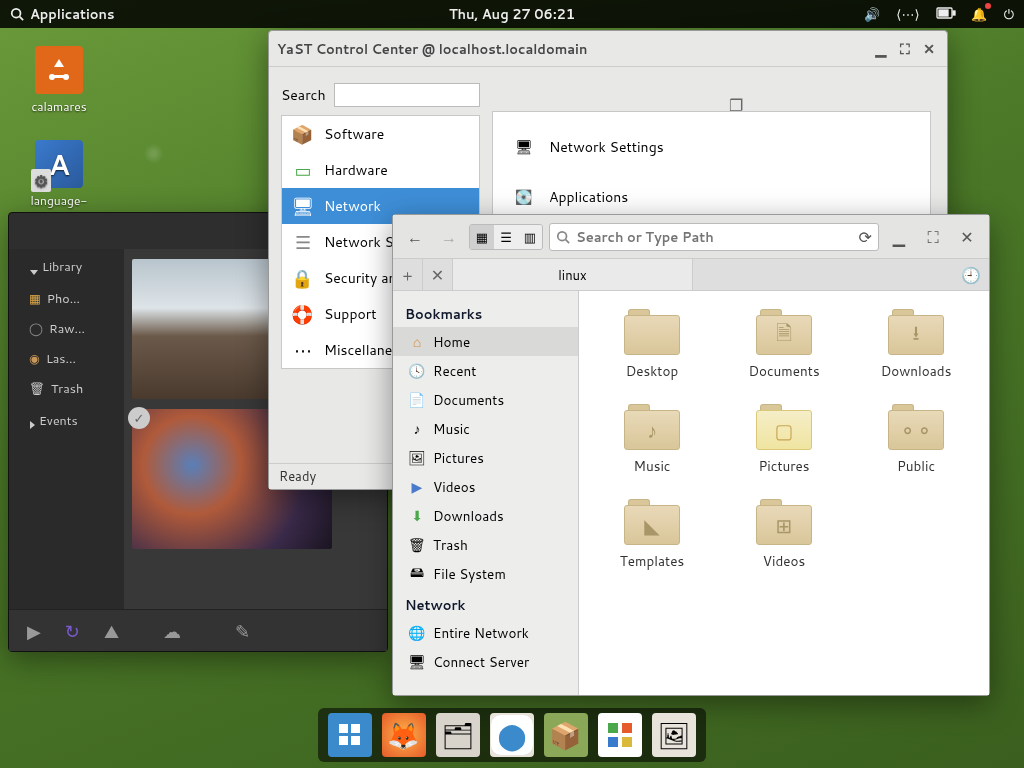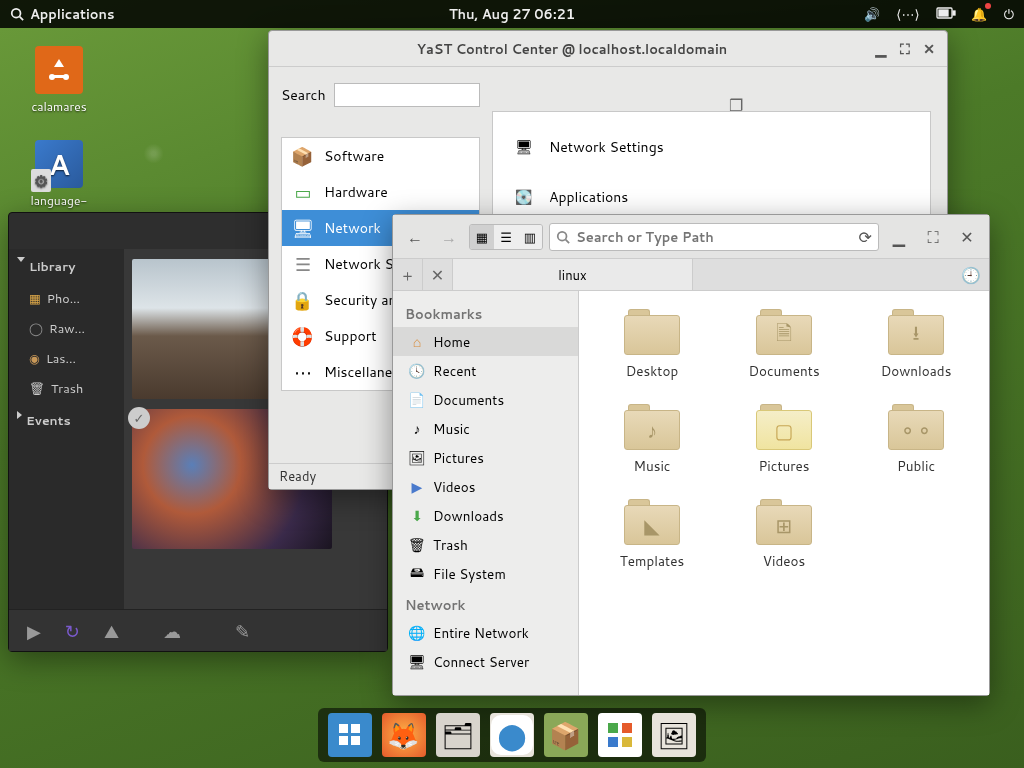--- a/index.html
+++ b/index.html
@@ -17,43 +17,43 @@
 .top-panel .center { position: absolute; left: 50%; transform: translateX(-50%); font-weight: 600; }
 .top-panel .tray { margin-left: auto; display: flex; gap: 16px; align-items: center; }
 .top-panel .tray span { cursor: pointer; }
 .search-icon-svg { width: 14px; height: 14px; }
 
 .desktop-icon { position: absolute; width: 90px; text-align: center; color: #fff; font-size: 12px; cursor: pointer; text-shadow: 0 1px 2px rgba(0,0,0,.7); }
 .desktop-icon .ic { width: 48px; height: 48px; margin: 0 auto 4px; border-radius: 4px; display: flex; align-items: center; justify-content: center; font-size: 28px; }
 
 .window { position: absolute; background: #e8e8e7; border: 1px solid #999; border-radius: 4px; box-shadow: 0 8px 30px rgba(0,0,0,.4); display: flex; flex-direction: column; }
 .titlebar { height: 36px; display: flex; align-items: center; padding: 0 8px; color: #444; font-weight: 600; font-size: 13px; border-bottom: 1px solid #ccc; }
-.titlebar .title { flex: 1; text-align: center; }
+.titlebar .title { flex: 1; }
 .titlebar .wbtn { width: 20px; height: 20px; display: inline-flex; align-items: center; justify-content: center; color: #555; cursor: pointer; margin-left: 4px; font-size: 14px; }
 
 .yast { top: 30px; left: 268px; width: 680px; height: 460px; z-index: 10; background:#e8e8e7; }
 .yast-body { flex: 1; display: flex; }
-.yast-left { width: 223px; padding: 16px 12px 8px; display:flex; flex-direction:column; gap:22px;}
+.yast-left { width: 223px; padding: 16px 12px 8px; display:flex; flex-direction:column; gap:0;}
 .yast-left .search-row { display: flex; align-items: center; gap: 8px; margin-bottom: 8px; }
 .yast-left input { flex: 1; border: 1px solid #bbb; background:#fff; height: 24px; padding: 0 4px; }
 .yast-cats { border:1px solid #c8c8c8; background:#fff; }
 .yast-cat { display: flex; align-items: center; gap: 10px; padding: 7px 10px; font-size: 14px; cursor: pointer; }
 .yast-cat.selected { background: #3e8ed7; color: #fff; }
 .yast-cat .cicon { width: 22px; height: 22px; display:inline-flex; align-items:center; justify-content:center; font-size:18px; }
 .yast-right { flex: 1; background:#fff; border:1px solid #c8c8c8; margin:44px 16px 16px 0; padding:10px 10px; }
 .yast-item { display: flex; align-items: center; gap: 12px; padding: 14px 8px; font-size: 14px; cursor:pointer;}
 .yast-item .iicon { width:26px; height:22px; display:inline-flex; align-items:center; justify-content:center; }
 .yast-status { position:absolute; bottom:0; left:0; right:0; height:26px; border-top:1px solid #ccc; padding:3px 10px; font-size:13px; color:#333; background:#e8e8e7;}
 .yast-copy-btn { position:absolute; top:62px; left:460px; width:18px; height:18px; color:#666; cursor:pointer; }
 
 .dark-win { top: 212px; left: 8px; width: 380px; height: 440px; background: #2e2e2e; border:1px solid #111; z-index:5; color:#ccc; }
 .dark-titlebar { height:36px; display:flex; align-items:center; justify-content:flex-end; padding:0 12px; font-size:13px; color:#ddd; font-weight:600;}
 .dark-body { flex:1; display:flex; }
 .dark-side { width:115px; background:#2a2a2a; font-size:12.5px; }
-.dark-side .sec { display:flex; align-items:flex-start; gap:4px; padding:8px 8px; font-weight:700; cursor:pointer;}
+.dark-side .sec { display:flex; align-items:flex-end; gap:4px; padding:8px 21px; font-weight:400; cursor:pointer;}
 .dark-side .item { display:flex; align-items:center; gap:6px; padding:6px 8px 6px 20px; cursor:pointer; overflow:hidden; white-space:nowrap; text-overflow:ellipsis;}
 .dark-content { flex:1; background:#383838; display:flex; flex-direction:column; gap:10px; padding:10px 8px; position:relative;}
 .thumb { width: 200px; height: 140px; border-radius:2px; }
 .thumb1 { background: linear-gradient(180deg, #b8c4cc 0%, #dde4e8 35%, #6b5a4a 55%, #4a3a2e 100%); }
 .thumb2 { background: radial-gradient(circle at 30% 40%, #5a7fb8 0%, #b05a3a 30%, #3a2a4a 70%, #1a1420 100%); }
 .check-badge { position:absolute; top:158px; left:4px; width:22px; height:22px; border-radius:50%; background:#ccc; color:#666; display:flex; align-items:center; justify-content:center; font-size:13px;}
 .dark-toolbar { height:42px; background:#333; border-top:1px solid #222; display:flex; align-items:center; gap:24px; padding:0 18px; color:#999; font-size:18px;}
 
 .fm { top: 214px; left: 392px; width: 598px; height: 482px; z-index: 30; background:#f5f5f4; }
 .fm-header { height:44px; background:#e4e4e3; border-bottom:1px solid #ccc; display:flex; align-items:center; padding:0 8px; gap:6px;}
@@ -62,21 +62,21 @@
 .fm-header .view-toggle span { width:24px; height:24px; display:inline-flex; align-items:center; justify-content:center; cursor:pointer; background:#eee; font-size:13px;}
 .fm-header .view-toggle span.active { background:#d0d0d0; }
 .fm-search { flex:1; display:flex; align-items:center; background:#fff; border:1px solid #bbb; border-radius:3px; height:28px; padding:0 6px; gap:6px; color:#888;}
 .fm-search input { flex:1; border:none; outline:none; font-size:13px; color:#333;font-weight:bold;}
 .fm-tabs { height:32px; background:#dedede; border-bottom:1px solid #ccc; display:flex; align-items:stretch;}
 .fm-tab-add, .fm-tab-close { width:30px; display:flex; align-items:center; justify-content:center; color:#666; cursor:pointer; border-right:1px solid #ccc;}
 .fm-tab { flex:1; display:flex; align-items:center; justify-content:center; font-size:13px; background:#eaeaea; border-right:1px solid #ccc; max-width:240px;}
 .fm-tab-hist { width:36px; display:flex; align-items:center; justify-content:center; color:#888; cursor:pointer;}
 .fm-body { flex:1; display:flex; overflow:hidden;}
 .fm-side { width:186px; background:#ededec; border-right:1px solid #ccc; padding:6px 0; overflow:auto;}
-.fm-side .hdr { font-weight:700; font-size:13px; padding:8px 12px 4px; color:#737373;}
+.fm-side .hdr { font-weight:700; font-size:13px; padding:8px 12px 4px; color:#0f172a;}
 .fm-side .item { display:flex; align-items:center; gap:8px; padding:5px 12px 5px 16px; font-size:13.5px; cursor:pointer;}
 .fm-side .item.selected { background:#d9d9d8; }
 .fm-side .iicon { width:16px; height:16px; display:inline-flex; align-items:center; justify-content:center; font-size:14px;}
 .fm-main { flex:1; background:#fff; padding:18px 12px; display:grid; grid-template-columns: repeat(3, 1fr); gap:24px 10px; align-content:start;}
 .fm-folder { display:flex; flex-direction:column; align-items:center; gap:6px; cursor:pointer; font-size:13.5px; color:#333;}
 .fm-folder .ficon { width:56px; height:46px; position:relative; }
 .folder-shape { width:56px; height:40px; background:linear-gradient(180deg,#e8d9b8 0%, #d9c699 100%); border-radius:3px; position:absolute; bottom:0; border:1px solid #c8b587;}
 .folder-tab { width:22px; height:8px; background:#d9c699; border:1px solid #c8b587; border-bottom:none; border-radius:3px 3px 0 0; position:absolute; top:0; left:4px;}
 .folder-glyph { position:absolute; inset:0; display:flex; align-items:center; justify-content:center; padding-top:6px; color:#a89668; font-size:20px;}
 .folder-shape.hl { background:linear-gradient(180deg,#f5eec8 0%, #f0e4a0 100%); border-color:#d9c878;}

